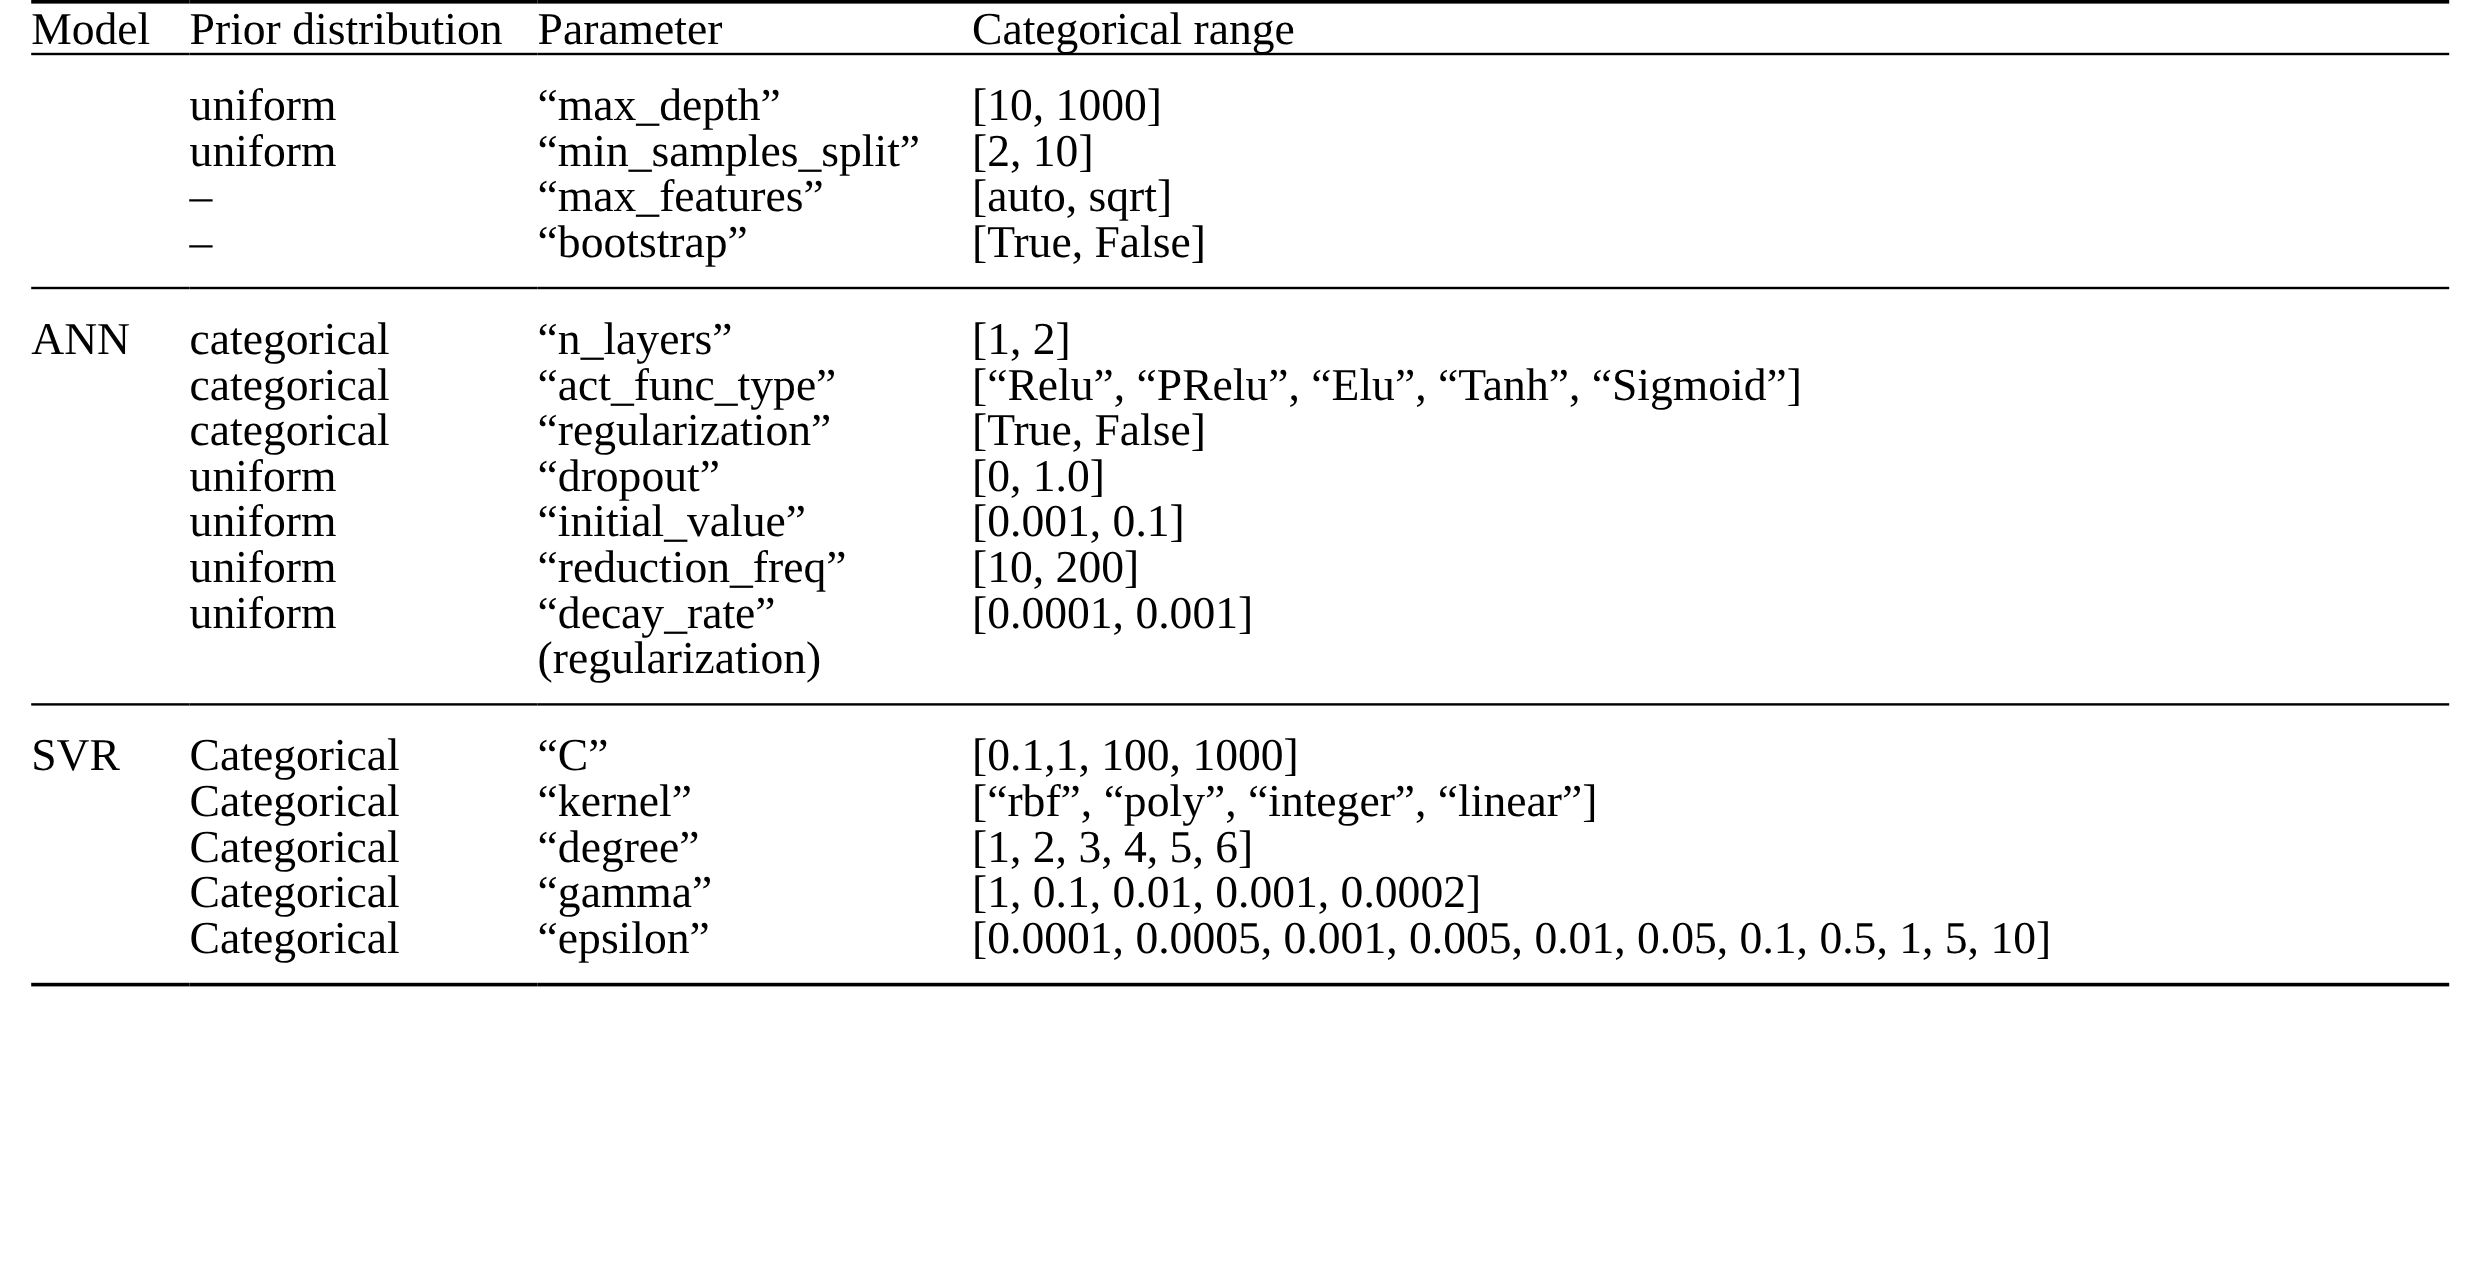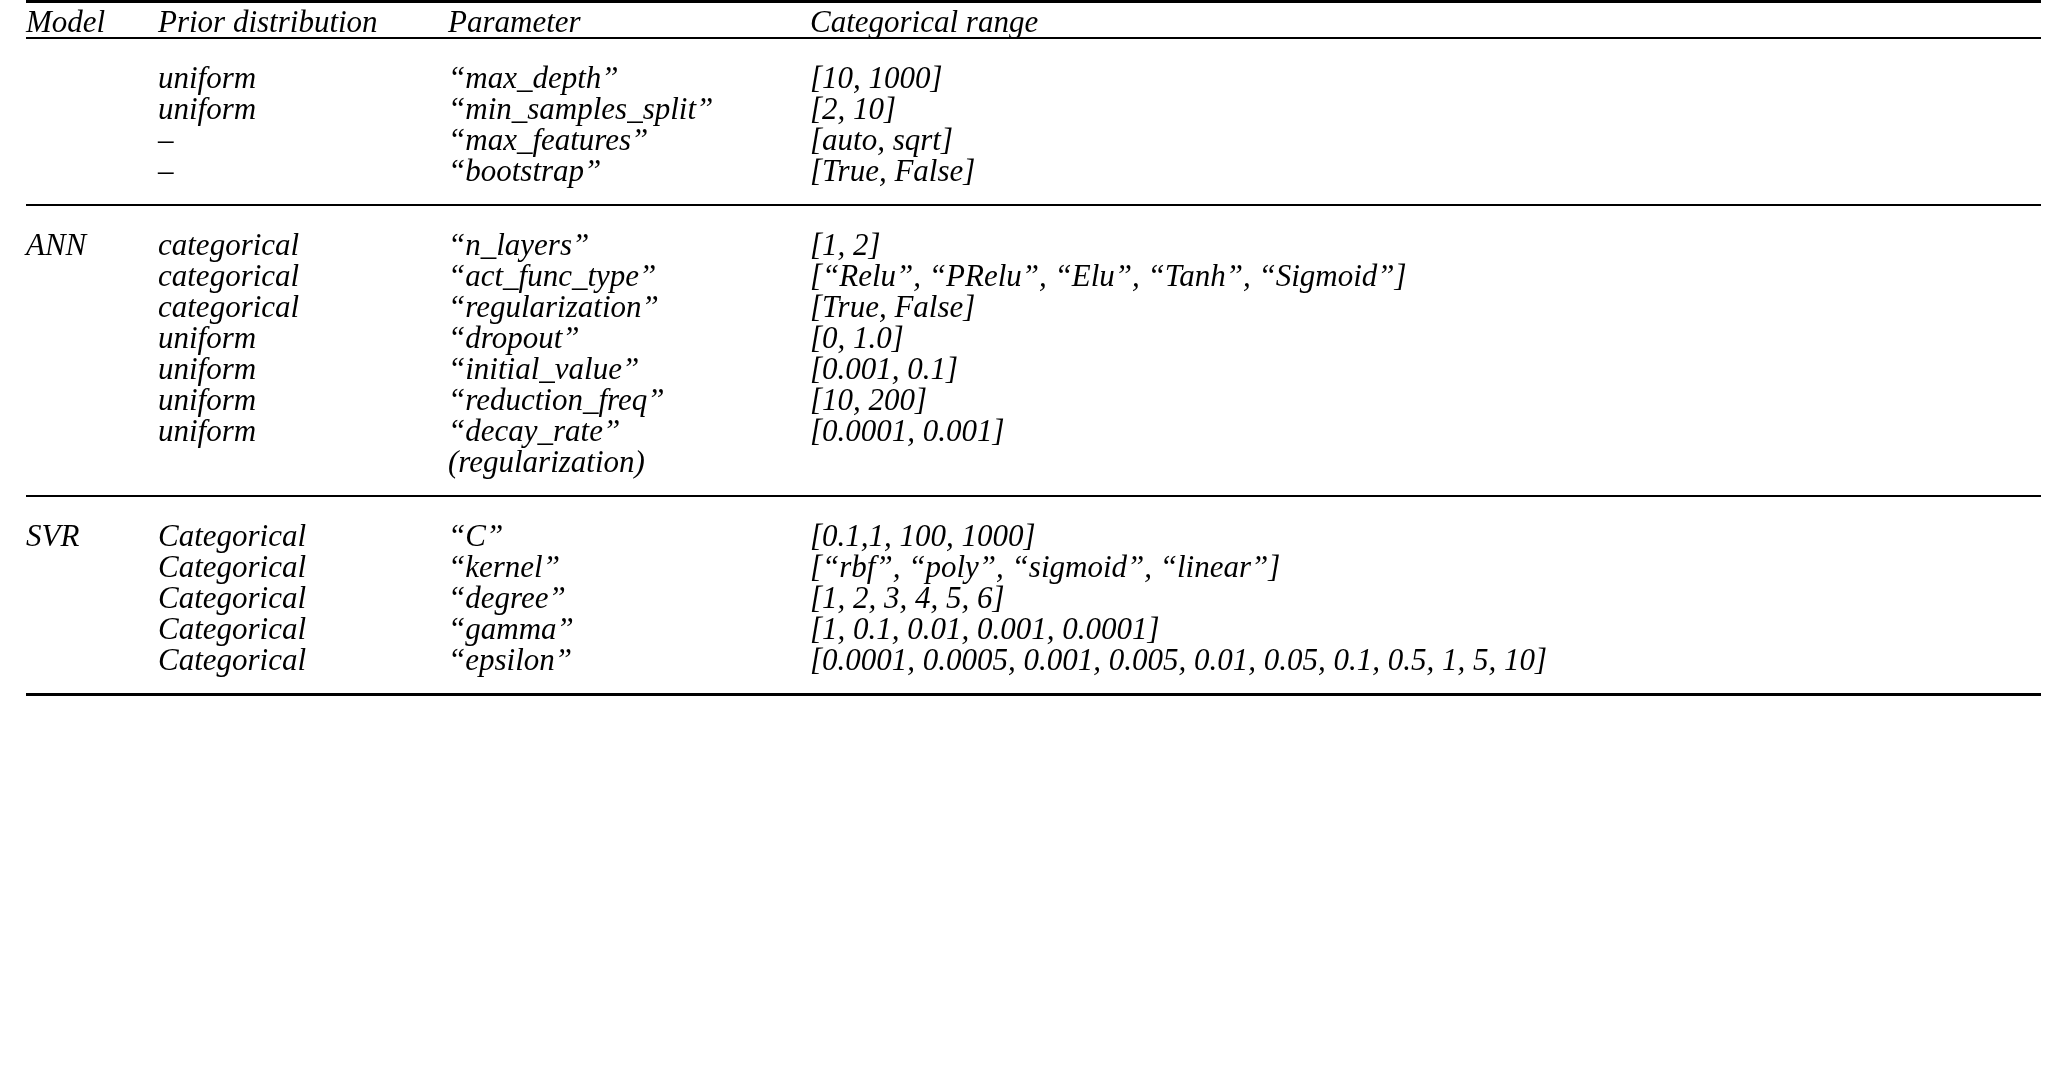--- a/index.html
+++ b/index.html
@@ -16,23 +16,22 @@
   }
   .table-wrap {
     box-sizing: border-box;
     width: 2067px;
     height: 1071px;
     padding: 0 26px;
   }
   table.hyperparam-table {
     width: 100%;
     border-collapse: collapse;
-    font-size: 31px;
+    font-size: 38px;
     line-height: 1.0;
-    font-style: italic;
   }
   table.hyperparam-table td,
   table.hyperparam-table th {
     text-align: left;
     vertical-align: baseline;
     padding: 0;
     font-weight: normal;
   }
   
   .col-model    { width: 132px; }
@@ -175,33 +174,33 @@
         <tr class="data-row">
           <td class="cell-model">SVR</td>
           <td class="cell-prior">Categorical</td>
           <td class="cell-param">“C”</td>
           <td class="cell-range">[0.1,1, 100, 1000]</td>
         </tr>
         <tr class="data-row">
           <td class="cell-model"></td>
           <td class="cell-prior">Categorical</td>
           <td class="cell-param">“kernel”</td>
-          <td class="cell-range">[“rbf”, “poly”, “sigmoid”, “linear”]</td>
+          <td class="cell-range">[“rbf”, “poly”, “integer”, “linear”]</td>
         </tr>
         <tr class="data-row">
           <td class="cell-model"></td>
           <td class="cell-prior">Categorical</td>
           <td class="cell-param">“degree”</td>
           <td class="cell-range">[1, 2, 3, 4, 5, 6]</td>
         </tr>
         <tr class="data-row">
           <td class="cell-model"></td>
           <td class="cell-prior">Categorical</td>
           <td class="cell-param">“gamma”</td>
-          <td class="cell-range">[1, 0.1, 0.01, 0.001, 0.0001]</td>
+          <td class="cell-range">[1, 0.1, 0.01, 0.001, 0.0002]</td>
         </tr>
         <tr class="data-row">
           <td class="cell-model"></td>
           <td class="cell-prior">Categorical</td>
           <td class="cell-param">“epsilon”</td>
           <td class="cell-range">[0.0001, 0.0005, 0.001, 0.005, 0.01, 0.05, 0.1, 0.5, 1, 5, 10]</td>
         </tr>
         <tr class="spacer-below">
           <td colspan="4"></td>
         </tr>

